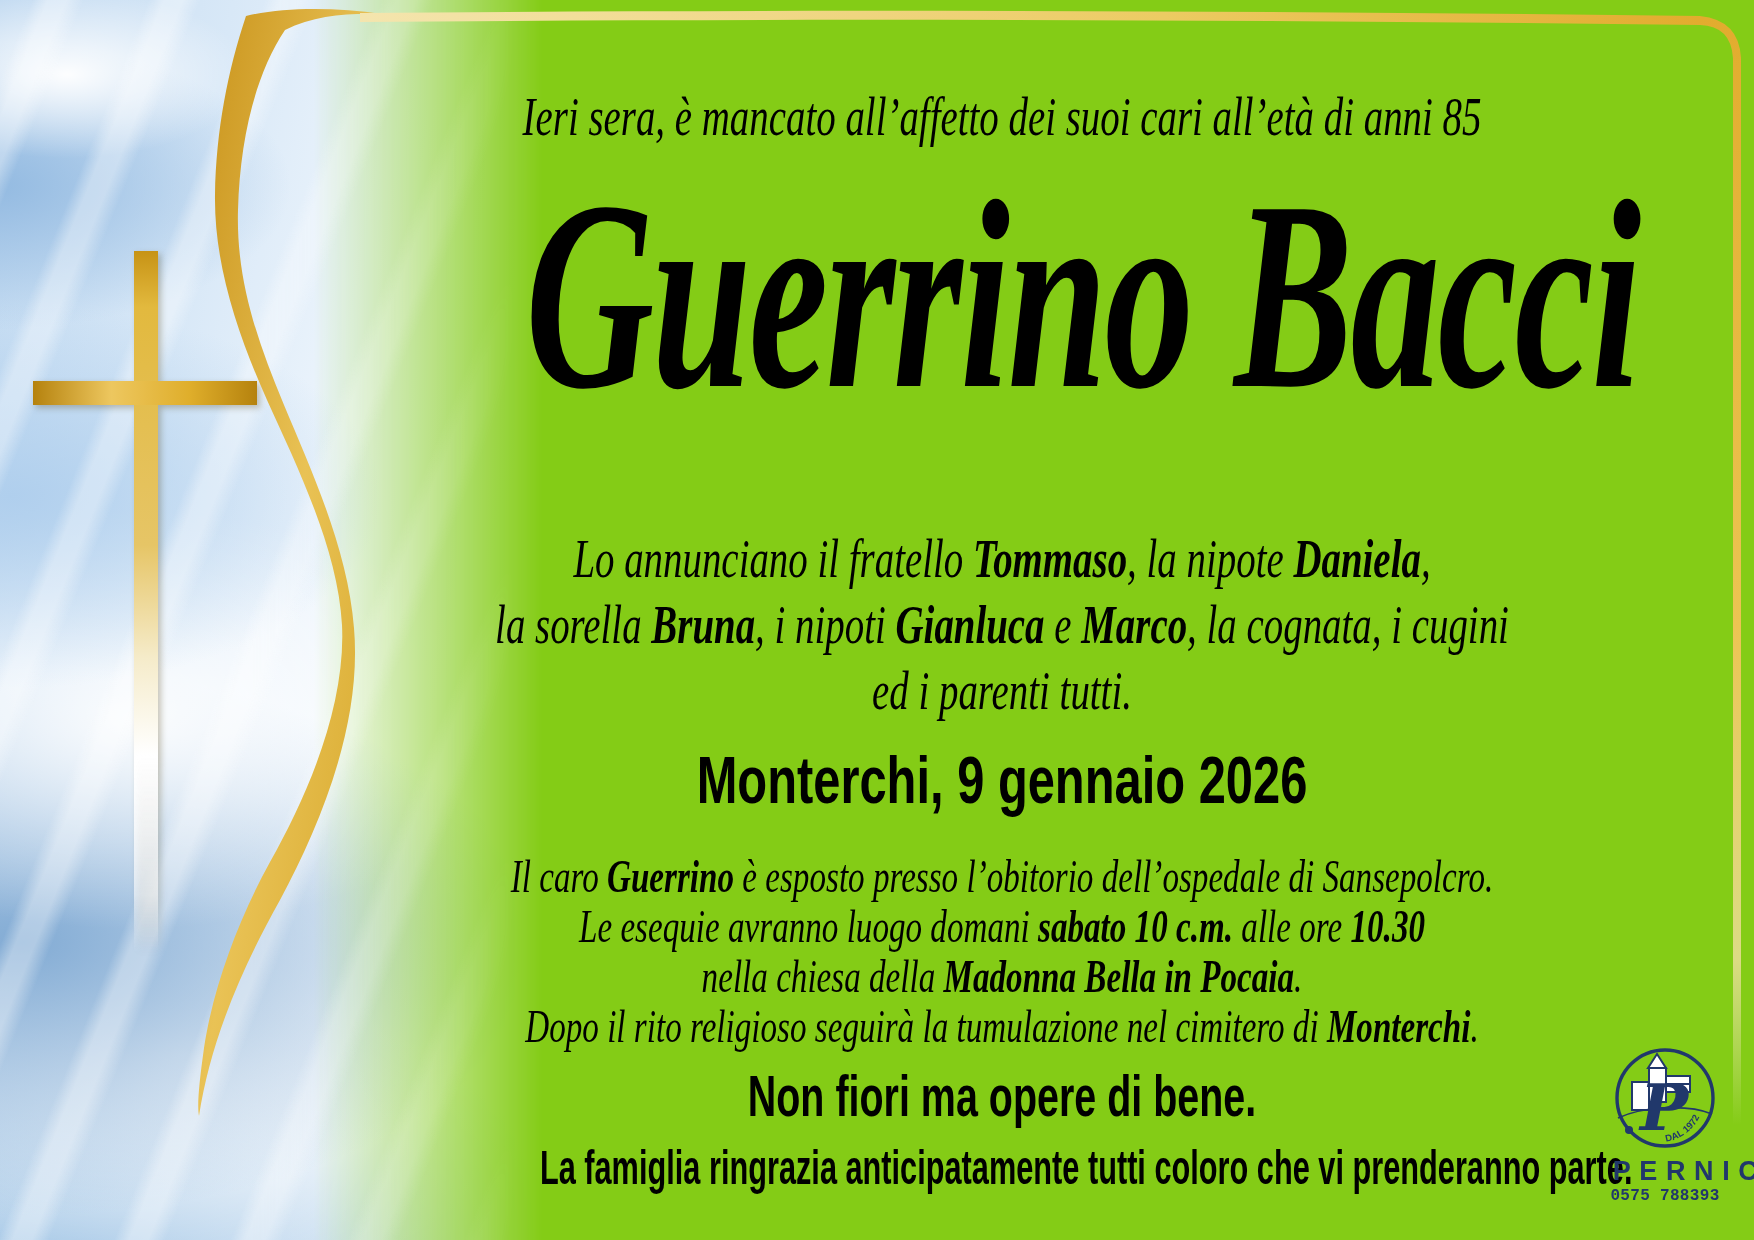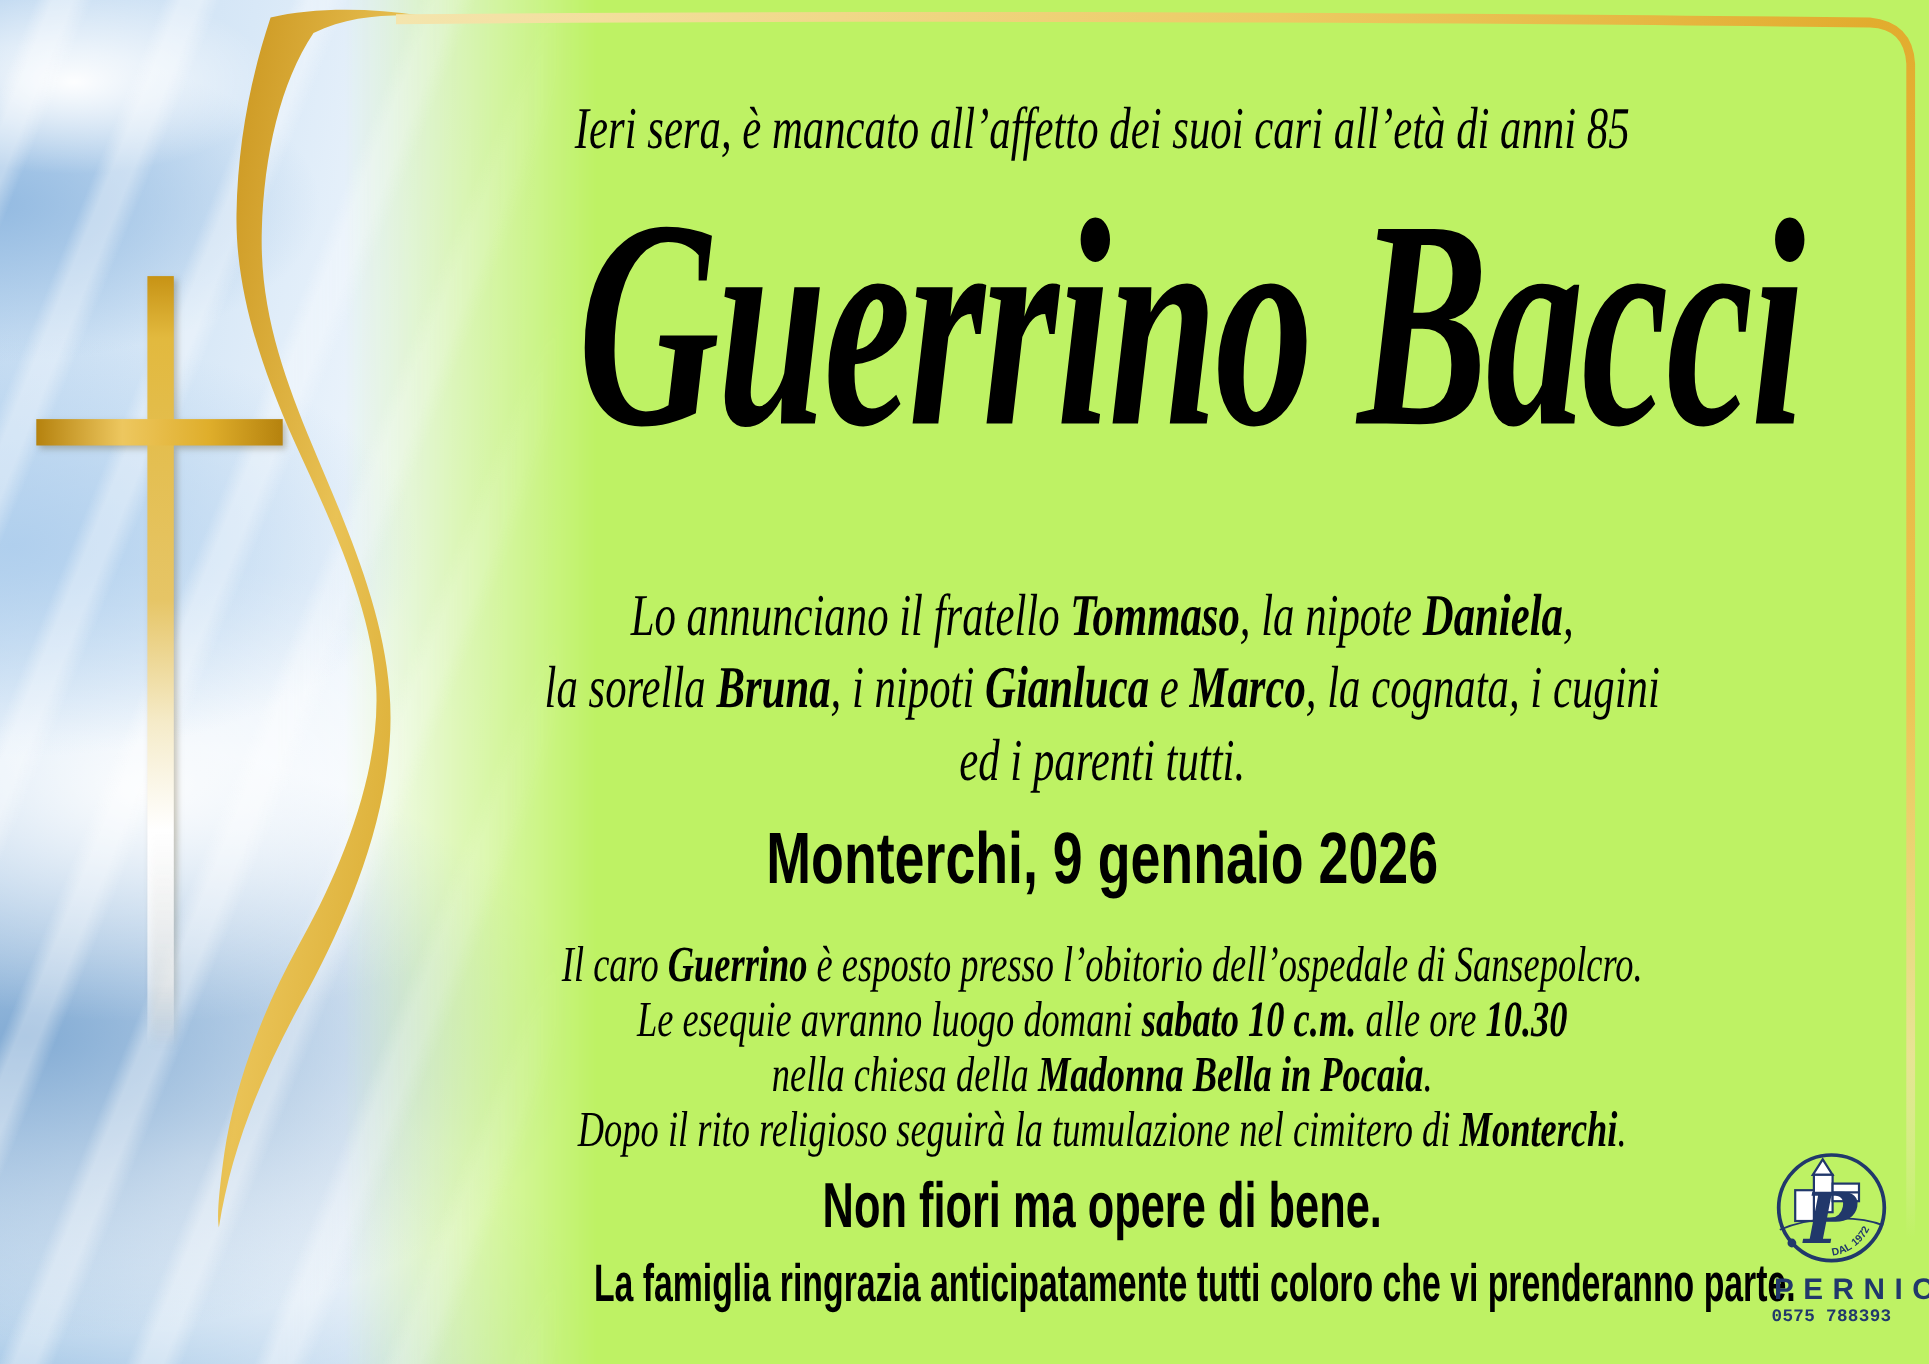--- a/index.html
+++ b/index.html
@@ -1,17 +1,17 @@
 <!DOCTYPE html>
 <html><head>
 <meta charset="utf-8">
 <style>
   html,body{margin:0;padding:0;background:#fff;}
   .poster{
-    position:relative;width:1754px;height:1240px;background:#bef264;
+    position:relative;width:1754px;height:1240px;background:#84cc16;
     overflow:hidden;font-family:"Liberation Serif","DejaVu Serif",serif;color:#000;
   }
   
   .sky{
     position:absolute;left:0;top:0;width:560px;height:1240px;
     background:
       radial-gradient(260px 120px at 12% 6%, rgba(255,255,255,.97), rgba(255,255,255,0) 70%),
       radial-gradient(420px 200px at -2% 15%, rgba(144,184,224,.95), rgba(144,184,224,0) 72%),
       radial-gradient(500px 260px at 2% 40%, rgba(171,204,236,.85), rgba(171,204,236,0) 74%),
       radial-gradient(560px 300px at 24% 58%, rgba(255,255,255,.92), rgba(255,255,255,0) 70%),

